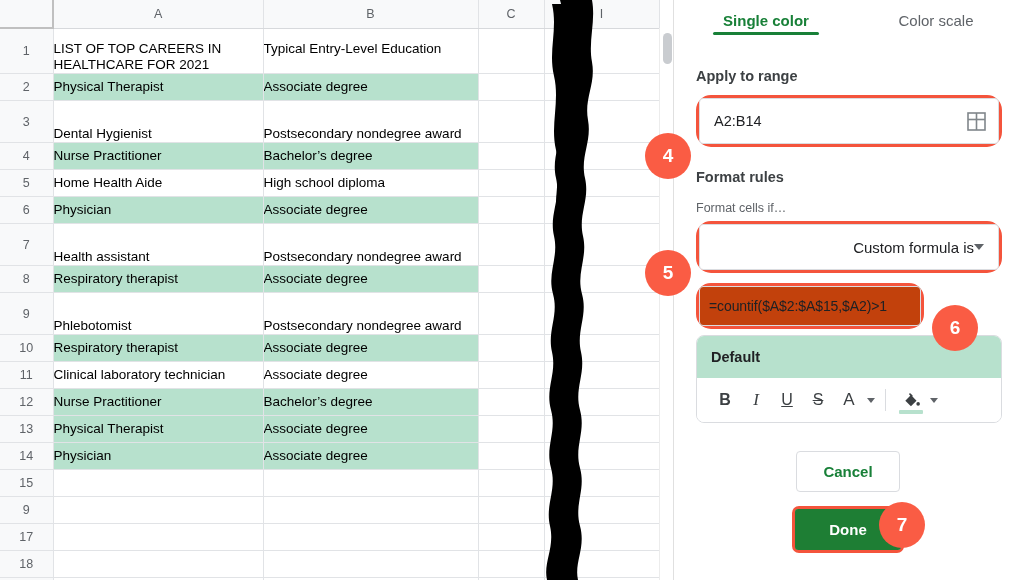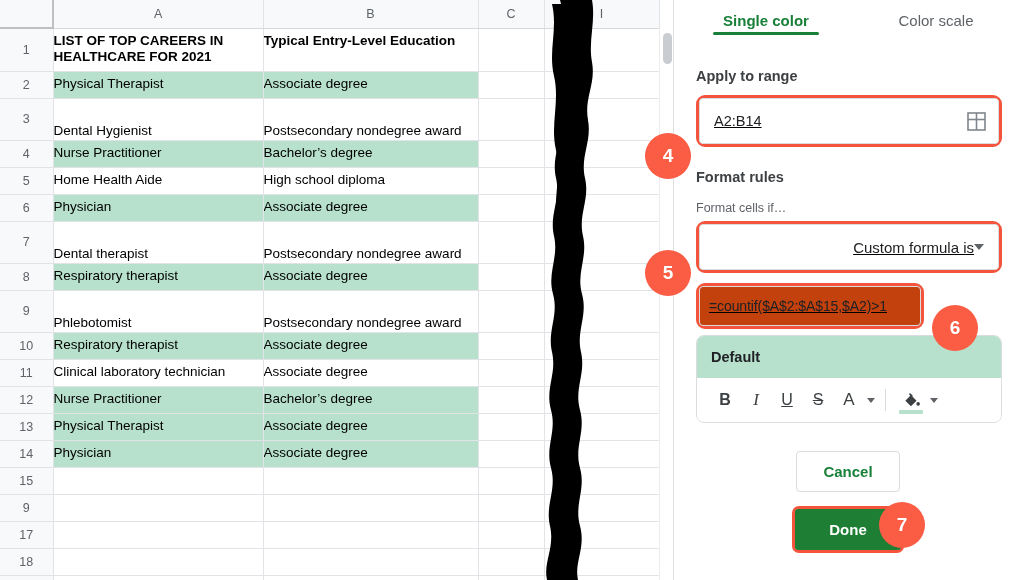--- a/index.html
+++ b/index.html
@@ -65,21 +65,21 @@
   .cell {
     border: 1px solid #e1e3e6;
     padding: 2px 5px 2px 6px;
     vertical-align: bottom;
     line-height: 1.22;
     background: #fff;
     overflow: hidden;
     white-space: normal;
   }
   .cell.hl { background: #b7e1cd; }
-  .cell.bold { font-weight: bold; vertical-align: top; padding-top: 4px; }
+  .cell.bold { font-weight: normal; vertical-align: top; padding-top: 12px; }
   .cell.mid { vertical-align: middle; }
 
   
   #sheet-scroll-track {
     position: absolute;
     right: 0px; top: 28px;
     width: 14px; height: 552px;
     background: #fff;
     border-left: 1px solid #ececec;
   }
@@ -136,21 +136,21 @@
     font-weight: bold;
     color: #3c4043;
     margin: 22px 0 11px 0;
   }
   .sub-label {
     font-size: 12.5px;
     color: #5f6368;
     margin: 16px 0 6px 0;
   }
 
-  .hl-box { border: 3px solid #f4543c; border-radius: 9px; text-decoration: underline; }
+  .hl-box { border: 3px solid #f4543c; border-radius: 15px; }
 
   .input-row {
     height: 46px;
     border: 1px solid #dadce0;
     border-radius: 4px;
     display: flex;
     align-items: center;
     padding: 0 12px 0 14px;
     background: #fff;
   }
@@ -353,21 +353,21 @@
           </tr>
           <tr>
             <td class="rowhead" style="height: 27px;">6</td>
             <td class="cell hl mid">Physician</td>
             <td class="cell hl mid">Associate degree</td>
             <td class="cell"></td>
             <td class="cell"></td>
           </tr>
           <tr>
             <td class="rowhead" style="height: 42px;">7</td>
-            <td class="cell">Dental therapist</td>
+            <td class="cell">Health assistant</td>
             <td class="cell">Postsecondary nondegree award</td>
             <td class="cell"></td>
             <td class="cell"></td>
           </tr>
           <tr>
             <td class="rowhead" style="height: 27px;">8</td>
             <td class="cell hl mid">Respiratory therapist</td>
             <td class="cell hl mid">Associate degree</td>
             <td class="cell"></td>
             <td class="cell"></td>

